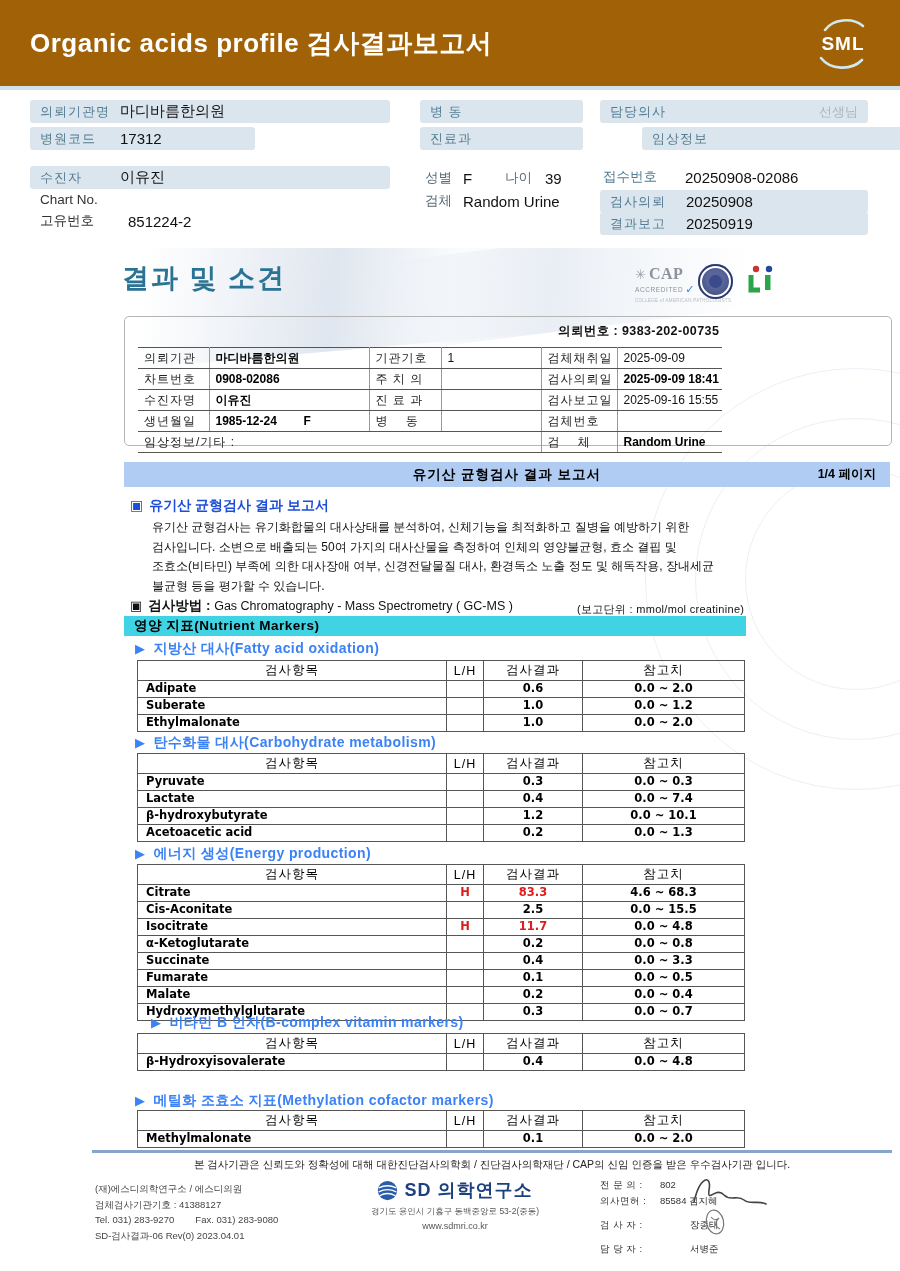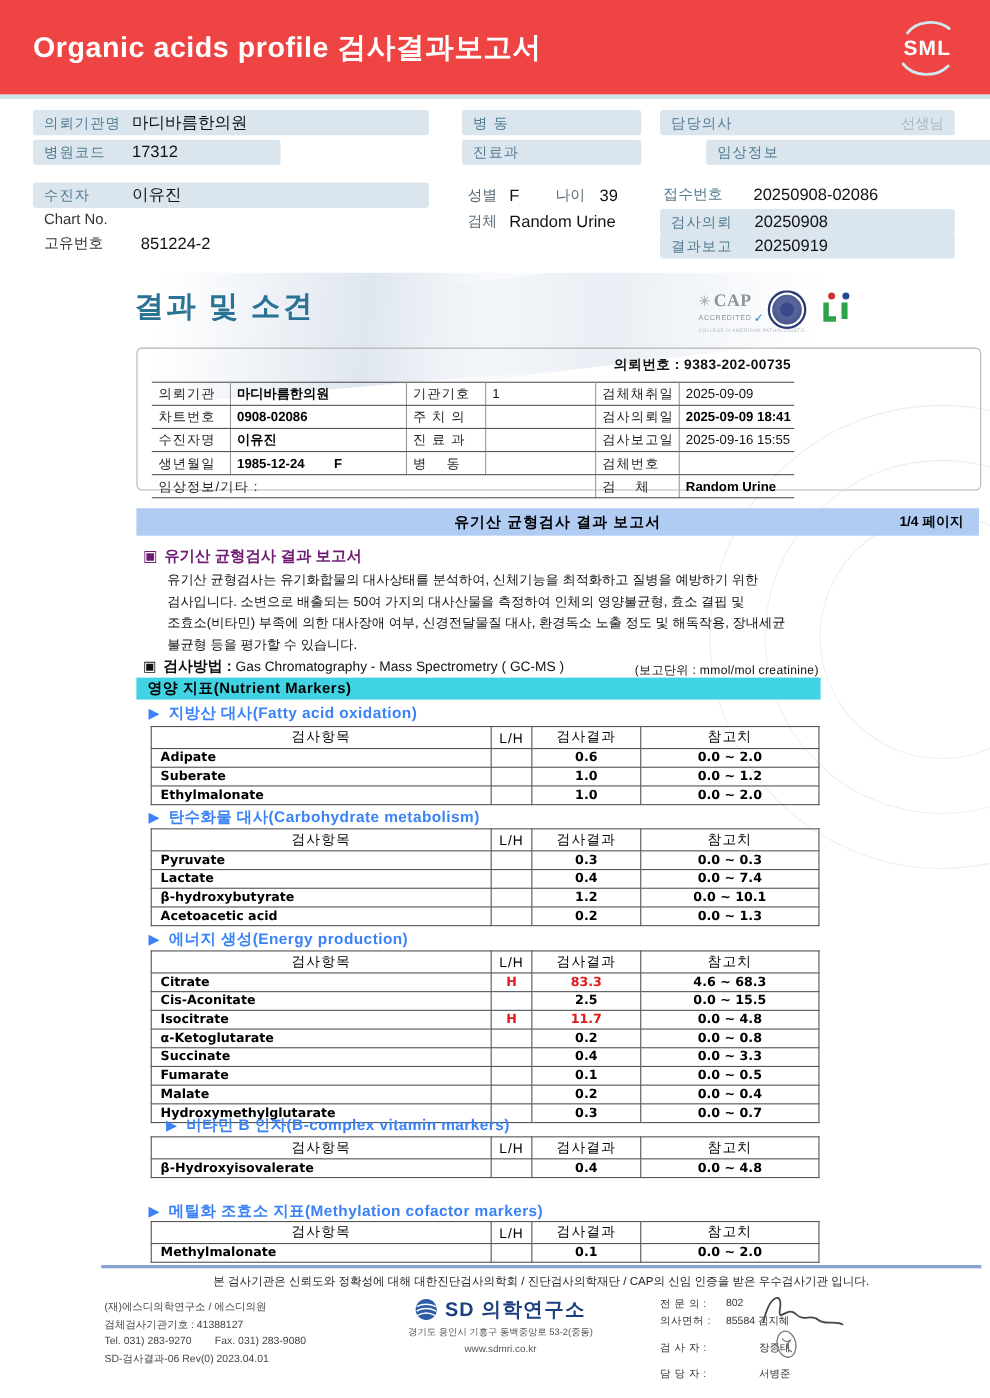--- a/index.html
+++ b/index.html
@@ -1,20 +1,20 @@
 <!DOCTYPE html>
 <html><head>
 <meta charset="utf-8">
 <style>
   html,body{margin:0;padding:0;background:#fff;}
   .page{position:relative;width:900px;height:1271px;background:#fff;overflow:hidden;
         font-family:"Liberation Sans","DejaVu Sans",sans-serif;color:#111;}
 
   
-  .header{position:absolute;left:0;top:0;width:900px;height:86px;background:#ef4444;}
+  .header{position:absolute;left:0;top:0;width:900px;height:86px;background:#a16207;}
   .header-underline{position:absolute;left:0;top:86px;width:900px;height:4px;background:#cfe3ea;}
   .header-title{position:absolute;left:30px;top:26px;color:#fff;font-size:26px;font-weight:bold;letter-spacing:.5px;}
   .sml-logo{position:absolute;right:26px;top:12px;width:62px;height:62px;}
 
   
   .fbar{position:absolute;height:23px;background:#dbe5ee;border-radius:3px;display:flex;align-items:center;
         padding:0 10px;box-sizing:border-box;}
   .flabel{font-size:13px;color:#527c92;letter-spacing:1px;flex-shrink:0;}
   .flabel.w{width:80px;}
   .flabel.w2{width:76px;}
@@ -58,21 +58,21 @@
   table.rep tr td:first-child{border-left:none;}
   table.rep tr td:last-child{border-right:none;}
   table.rep td.lbl{letter-spacing:1px;color:#222;}
   table.rep td.bold{font-weight:bold;color:#000;}
 
   .page-bar{position:absolute;left:39px;top:214px;width:766px;height:25px;background:#b0ccf3;}
   .page-bar-title{position:absolute;left:0;top:0;width:100%;line-height:25px;text-align:center;
         font-size:13.5px;font-weight:bold;letter-spacing:1px;color:#000;}
   .page-num{position:absolute;right:14px;top:0;line-height:25px;font-size:12.5px;font-weight:bold;color:#000;}
 
-  .intro-head{position:absolute;left:45px;top:249px;font-size:14px;font-weight:bold;color:#701a75;}
+  .intro-head{position:absolute;left:45px;top:249px;font-size:14px;font-weight:bold;color:#1d4ed8;}
   .sq{margin-right:6px;}
   .intro-para{position:absolute;left:67px;top:270px;width:650px;font-size:12px;line-height:19.5px;color:#111;white-space:pre-line;}
   .method{position:absolute;left:45px;top:349px;font-size:13px;color:#111;}
   .method .val{font-weight:normal;font-size:12.5px;}
   .method b{font-size:13.5px;}
   .unit-note{position:absolute;left:492px;top:354px;font-size:11px;color:#111;letter-spacing:.3px;}
 
   .nutrient-bar{position:absolute;left:39px;top:368px;width:622px;height:20px;background:#3fd3e3;
         display:flex;align-items:center;padding-left:10px;box-sizing:border-box;
         font-size:13.5px;font-weight:bold;color:#000;letter-spacing:.5px;}

